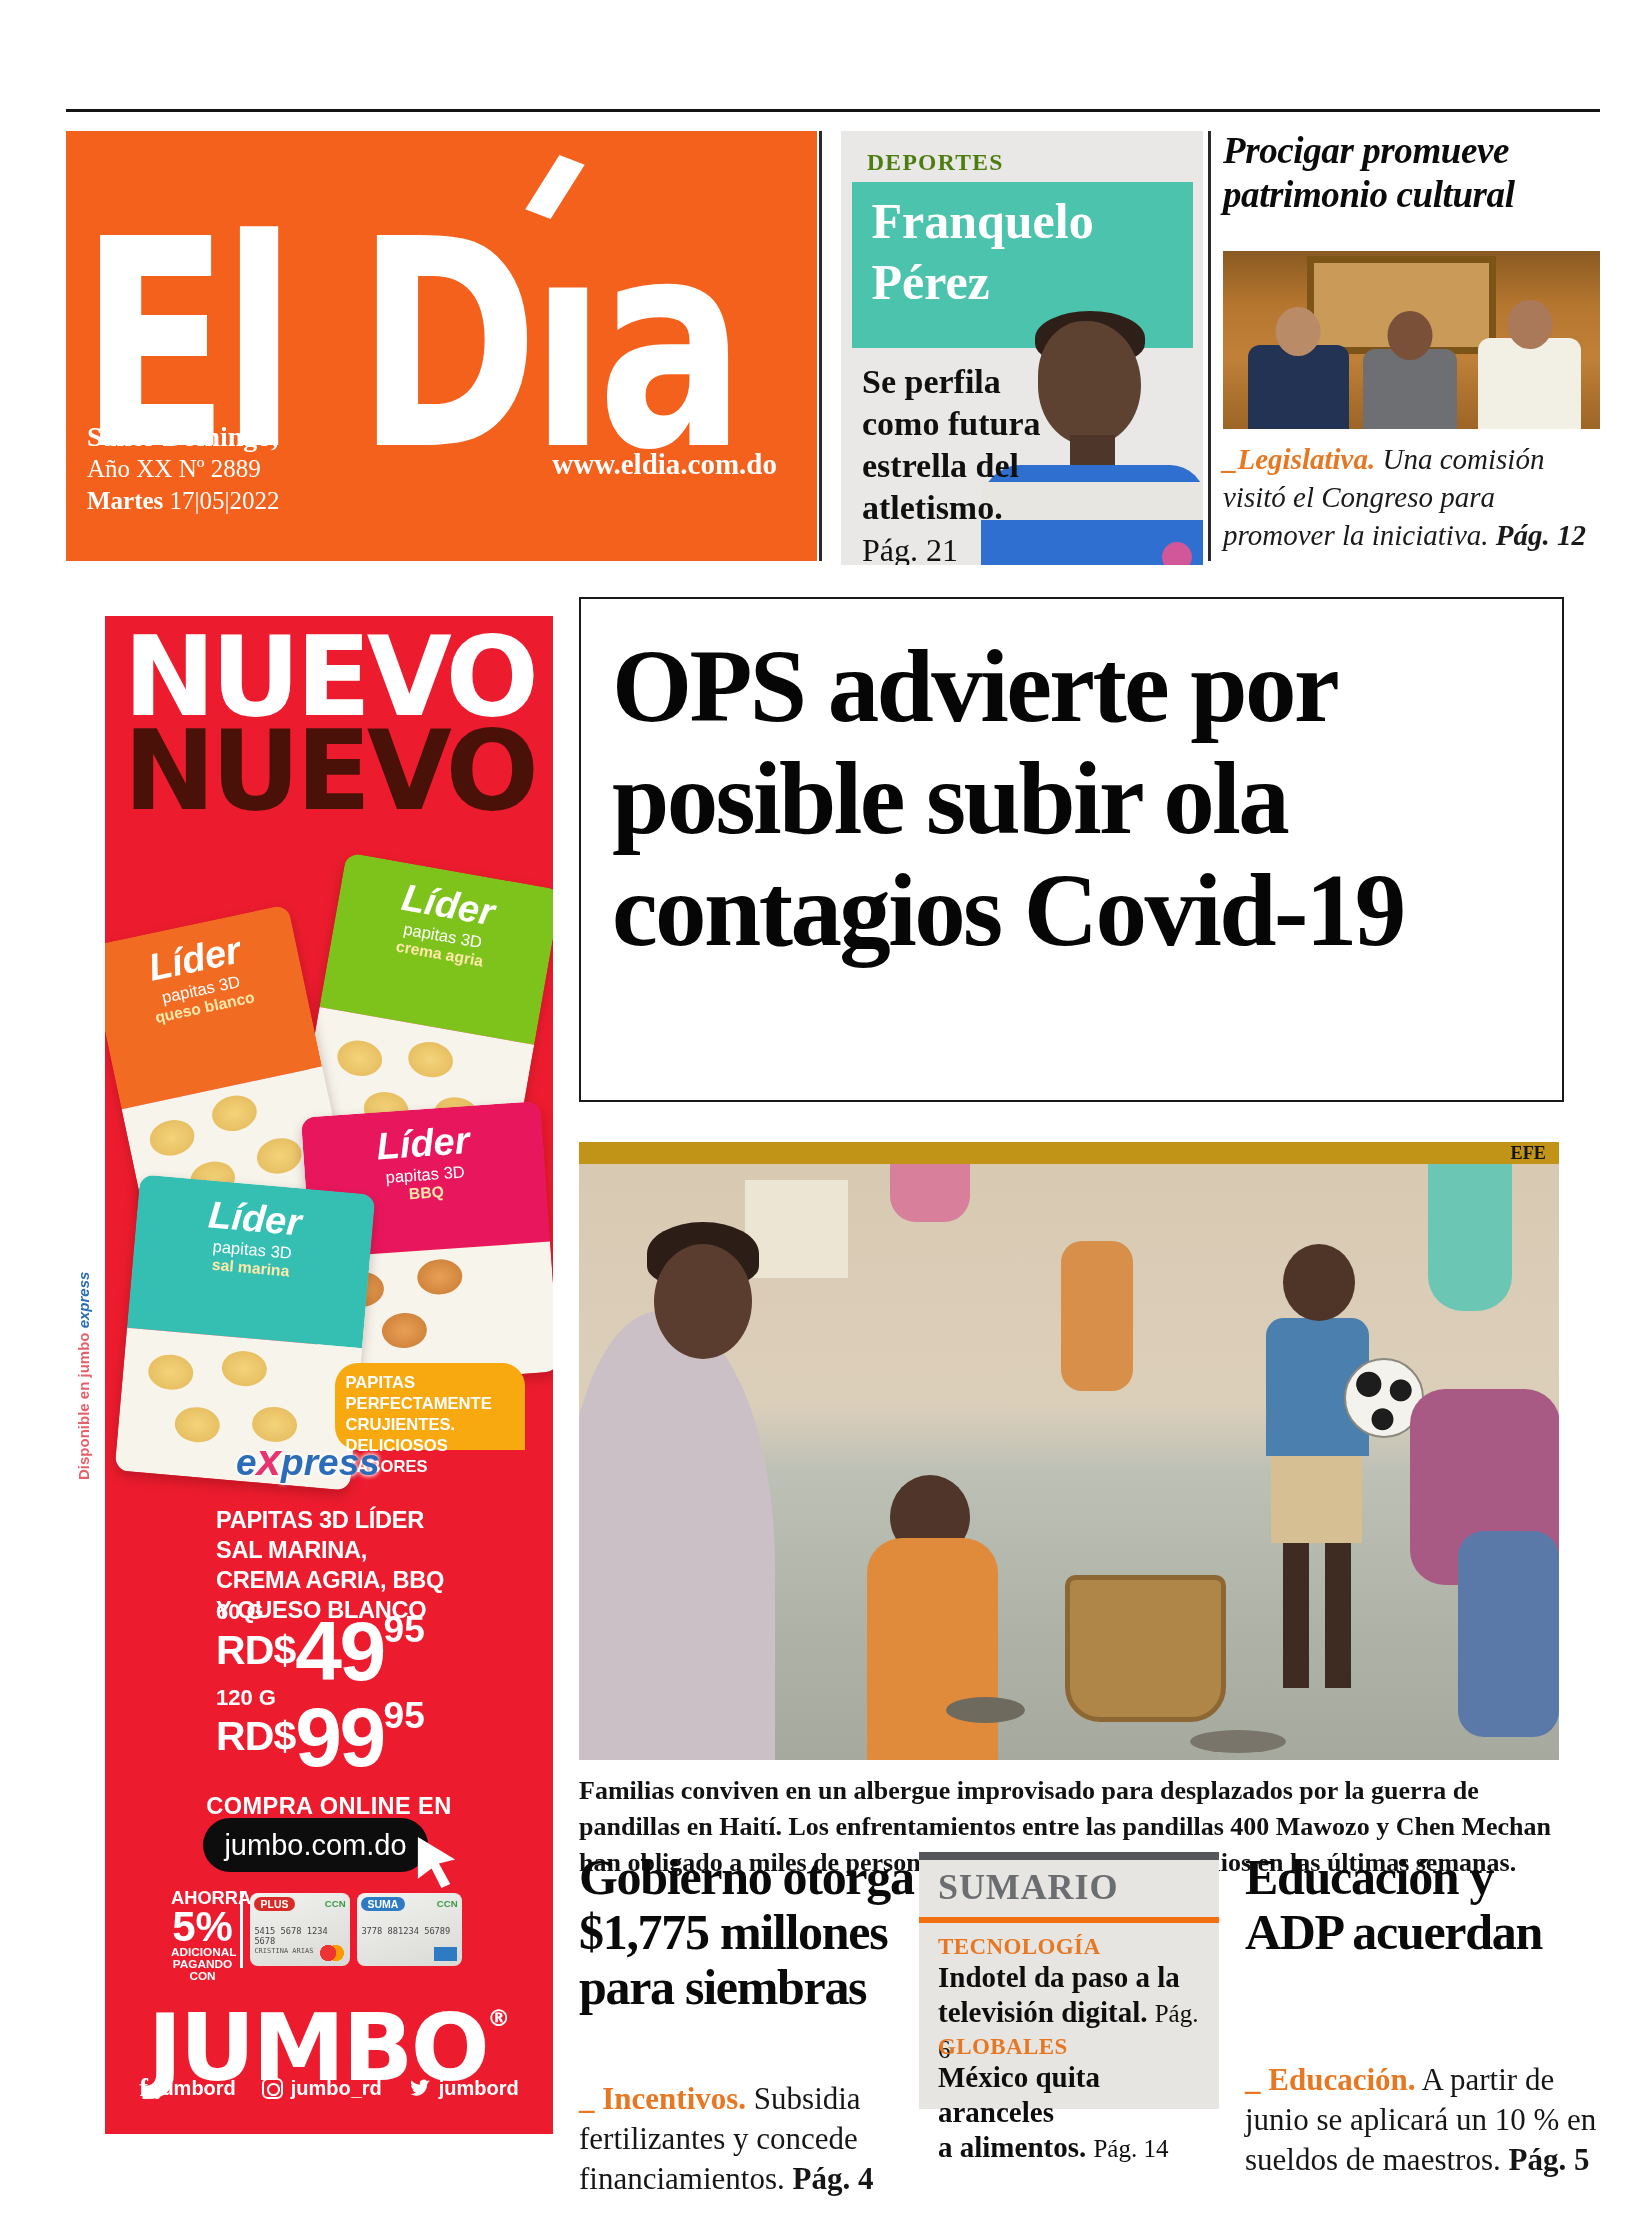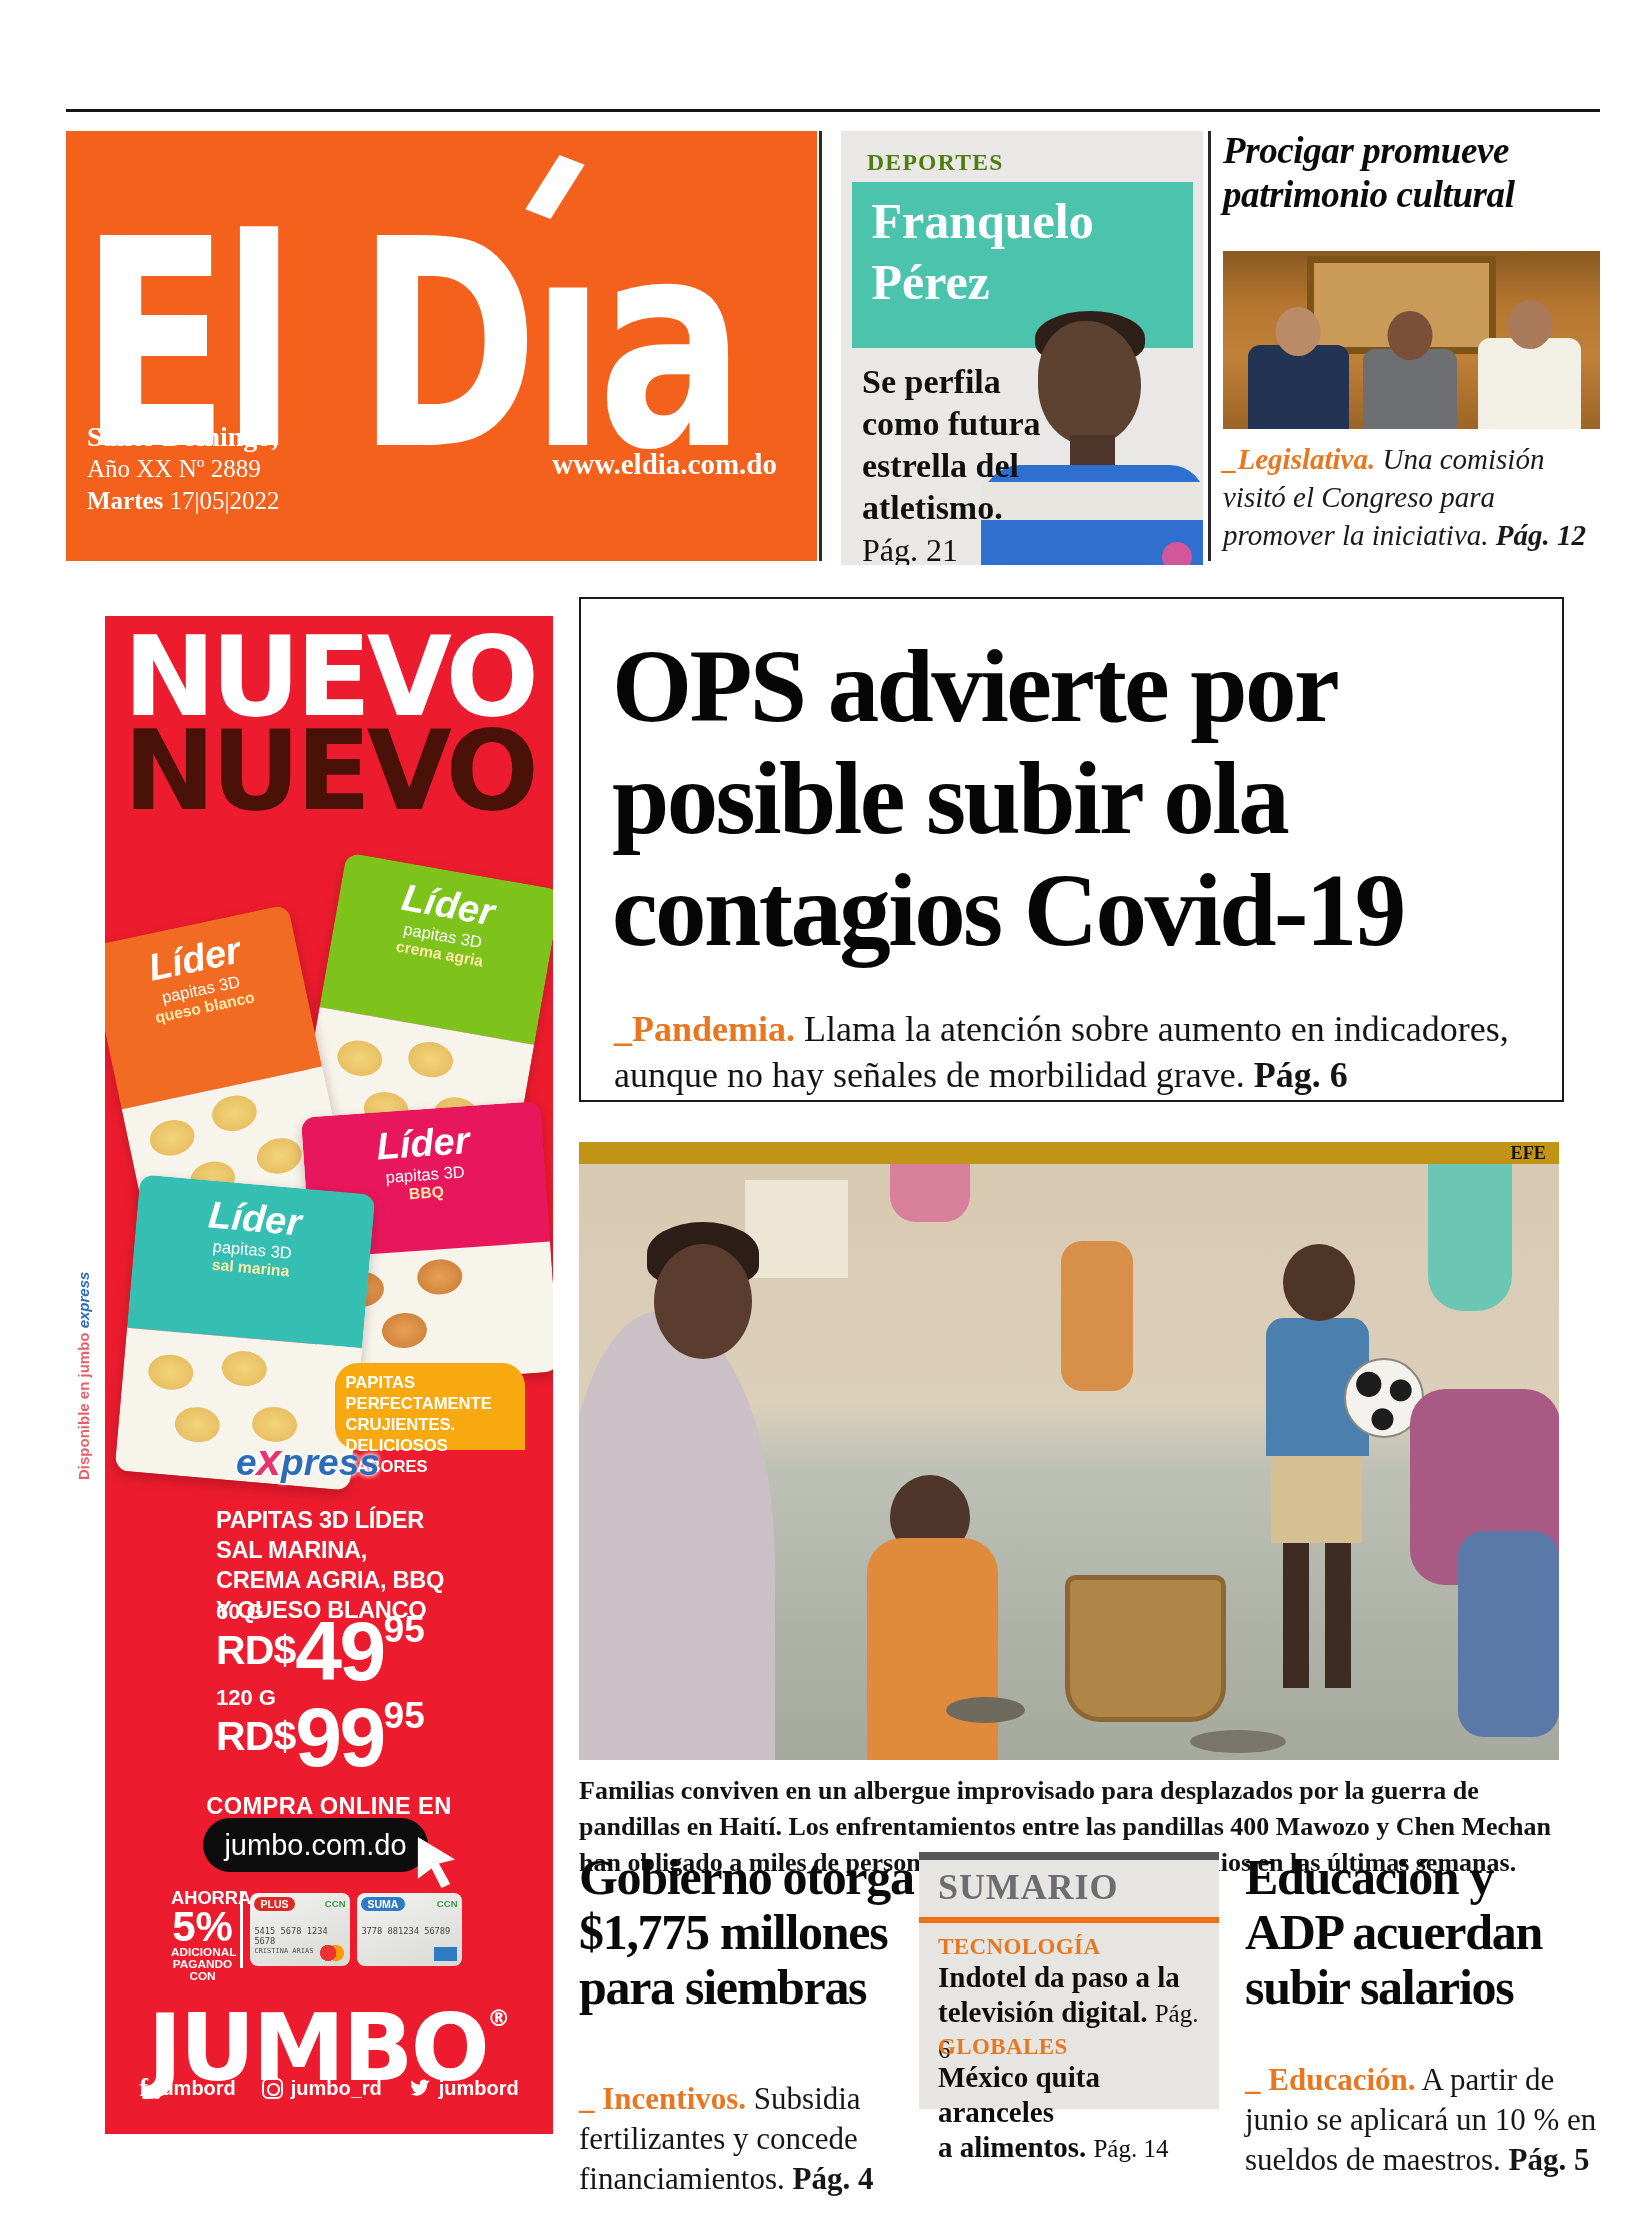--- a/index.html
+++ b/index.html
@@ -233,24 +233,20 @@
       <span class="kick-dash">_</span><span class="kick">Legislativa.</span><span> Una comisión visitó el Congreso para promover la iniciativa. </span><b>Pág. 12</b>
     </div>
   </div>
 
   <div id="lead" class="abs">
     <div id="lead-head">
       <div>OPS advierte por</div>
       <div>posible subir ola</div>
       <div>contagios Covid-19</div>
     </div>
-    <div id="lead-sub">
-      <div><span class="kick-dash">_</span><span class="kick">Pandemia.</span><span> Llama la atención sobre aumento en indicadores,</span></div>
-      <div><span>aunque no hay señales de morbilidad grave. </span><b>Pág. 6</b></div>
-    </div>
   </div>
 
   <div id="gold-bar" class="abs"><span>EFE</span></div>
   <div id="photo" class="abs">
     <div class="ph ph-window"></div>
     <div class="ph ph-teal"></div>
     <div class="ph ph-pink"></div>
     <div class="ph ph-mid"></div>
     <div class="ph ph-w-body"></div>
     <div class="ph ph-w-hair"></div>
@@ -301,21 +297,20 @@
         <div>México quita aranceles</div>
         <div><span>a alimentos. </span><span class="sum-page">Pág. 14</span></div>
       </div>
     </div>
   </div>
 
   <div id="educacion" class="abs">
     <div class="bot-head">
       <div>Educación y</div>
       <div>ADP acuerdan</div>
-      <div>subir salarios</div>
     </div>
     <div class="bot-kick">
       <div><span class="kick-dash">_</span><span class="kick"> Educación.</span><span> A partir de</span></div>
       <div>junio se aplicará un 10 % en</div>
       <div><span>sueldos de maestros. </span><b>Pág. 5</b></div>
     </div>
   </div>
 
   <div id="side-note" class="abs"><span>Disponible en jumbo </span><span class="ex">express</span></div>
 

